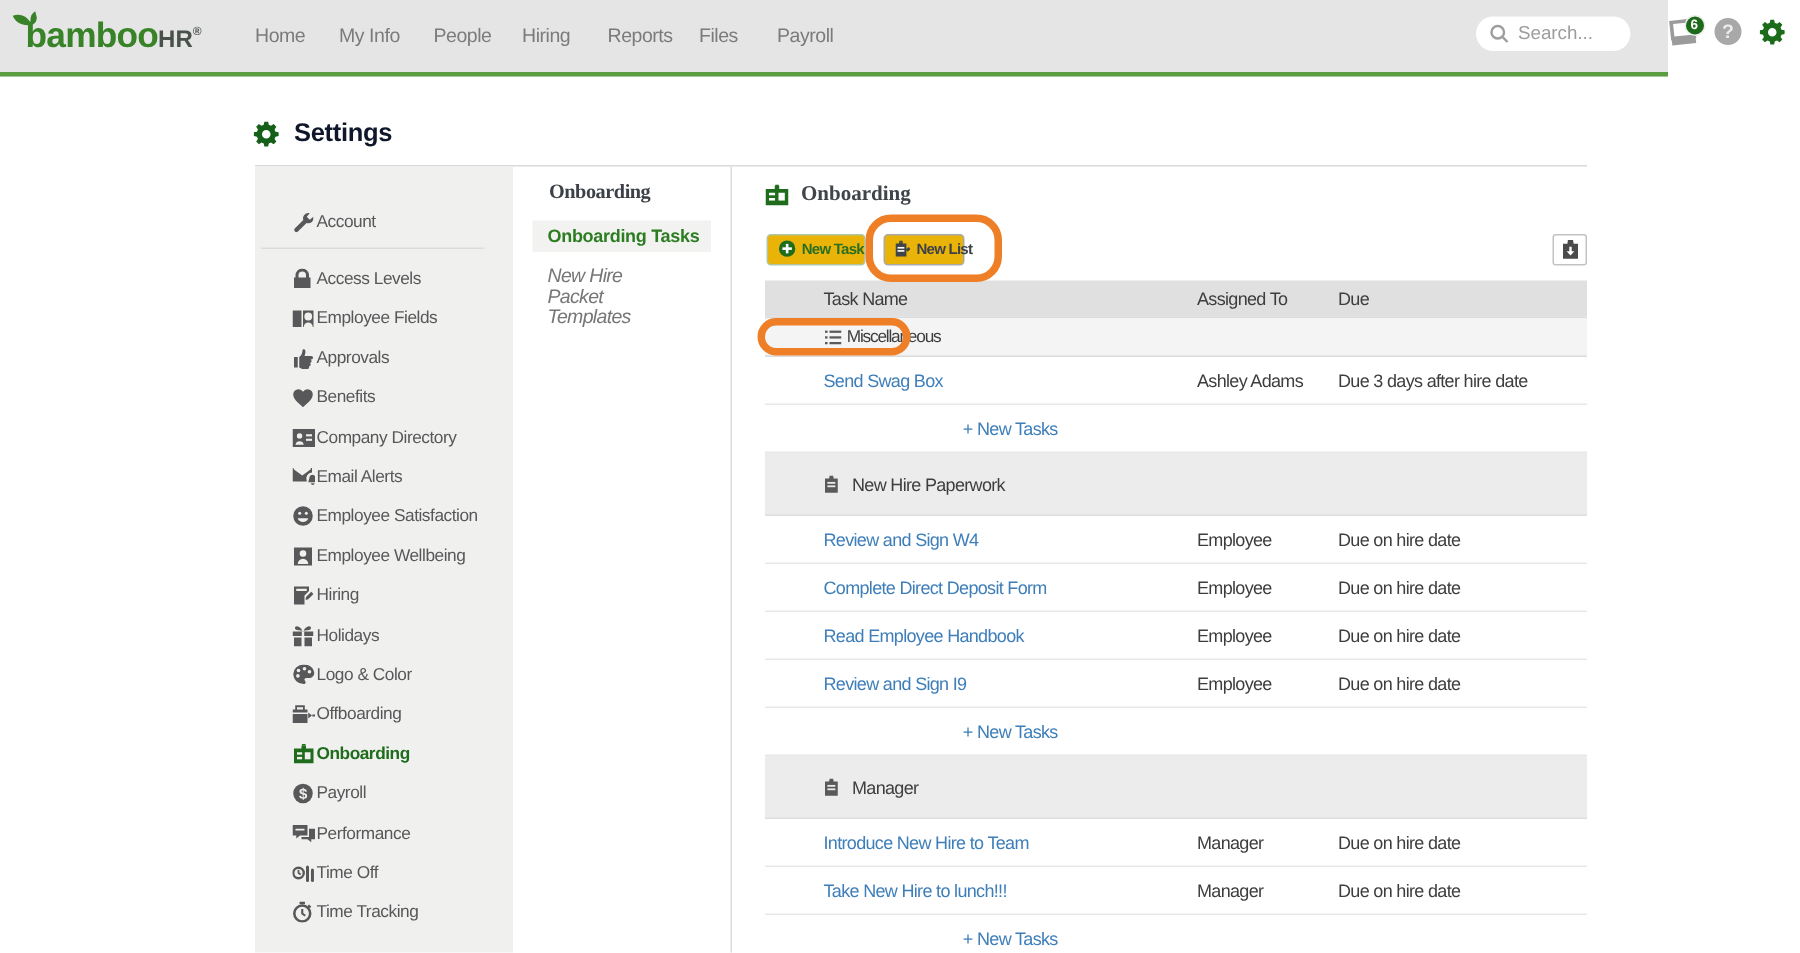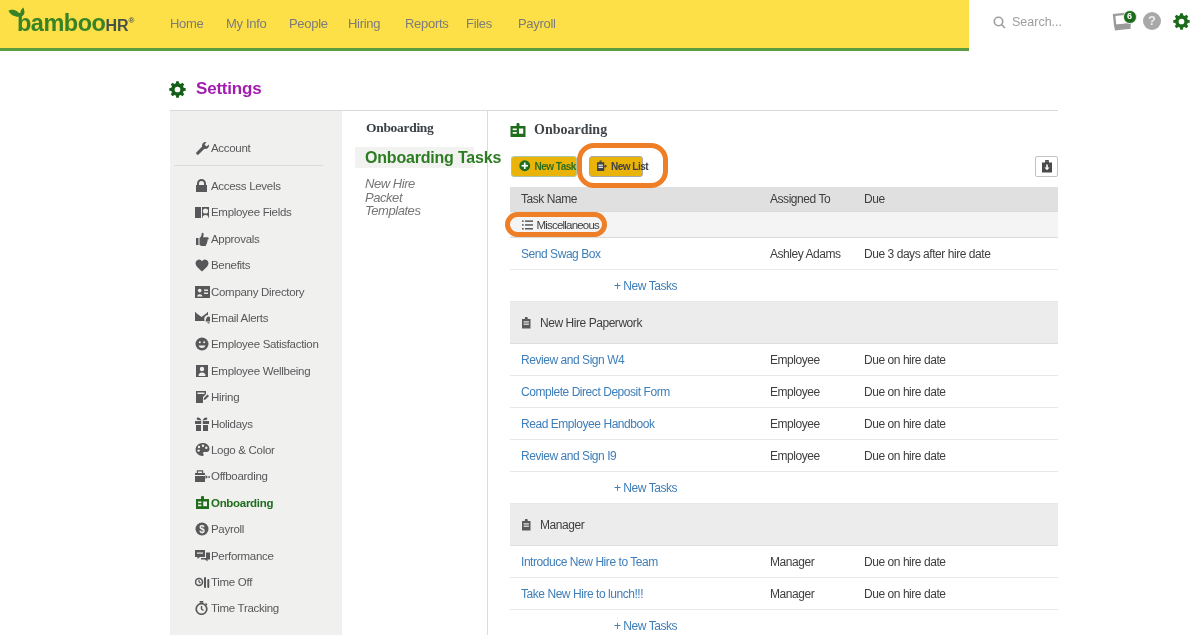--- a/index.html
+++ b/index.html
@@ -1,76 +1,76 @@
 <!DOCTYPE html>
 <html><head>
 <meta charset="utf-8">
 <style>
 * { margin:0; padding:0; box-sizing:border-box; }
 html,body { width:1200px; height:635px; overflow:hidden; background:#fff;
   font-family:"Liberation Sans", sans-serif; }
 
-.hdr { position:absolute; left:0; top:0; width:969px; height:51px;
-  background:#fde047; border-bottom:3px solid #5a9e41; }
+.hdr { position:absolute; left:0; top:0; width:1112px; height:51px;
+  background:#e5e5e5; border-bottom:3px solid #5a9e41; }
 .logo { position:absolute; left:17px; top:10px; white-space:nowrap; }
 .logo .bam { font-size:23.5px; font-weight:bold; color:#388227; letter-spacing:-0.5px; }
 .logo .hr  { font-size:16px; font-weight:bold; color:#49524a; }
 .logo .reg { font-size:8px; font-weight:bold; color:#49524a; vertical-align:8px; }
 .leaf { position:absolute; left:8px; top:7px; }
 .nav span { position:absolute; top:16px; color:#7b7b7b; font-size:13px; letter-spacing:-0.3px; white-space:nowrap; }
 .search { position:absolute; left:984px; top:11px; width:103px; height:23px;
   background:#fff; border-radius:12px; color:#9d9d9d; font-size:12.5px; line-height:23px; padding-left:28px; }
 .search svg { position:absolute; left:9px; top:5px; }
 .ico-inbox { position:absolute; left:1112px; top:12px; }
 .badge { position:absolute; left:1122.5px; top:9.5px; width:14px; height:14px; background:#1b6b1b;
   border:1.5px solid #ececeb; border-radius:50%; color:#fff; font-size:9px; font-weight:bold;
   text-align:center; line-height:11px; }
 .help { position:absolute; left:1143px; top:12px; width:18px; height:18px; border-radius:50%;
   background:#a8a8a8; color:#ececeb; font-weight:bold; font-size:13px; text-align:center; line-height:18px; }
 .gear-top { position:absolute; left:1172px; top:11.5px; }
 
 .settings { position:absolute; left:168px; top:79px; display:flex; align-items:center; }
-.settings .txt { color:#a21caf; font-size:17px; font-weight:bold; margin-left:9px; letter-spacing:-0.2px; }
+.settings .txt { color:#0f172a; font-size:17px; font-weight:bold; margin-left:9px; letter-spacing:-0.2px; }
 
 .topline { position:absolute; left:170px; top:110px; width:888px; height:1px; background:#d9d9d9; }
 .sidebar { position:absolute; left:170px; top:111px; width:172px; height:524px; background:#f0f0ef; }
 .snav { position:absolute; left:342px; top:111px; width:146px; height:524px; border-right:1px solid #dcdcdc; }
 .main { position:absolute; left:510px; top:111px; width:548px; }
 
 .sb { list-style:none; padding-top:24px; }
 .sb li { height:26.4px; display:flex; align-items:center; white-space:nowrap;
   color:#58585a; font-size:11.5px; letter-spacing:-0.3px; }
 .sb li svg { flex:0 0 auto; margin-left:25px; }
 .sb li .lbl { position:absolute; left:41px; }
 .sb li.div { height:8px; display:block; }
 .sb li.div .ln { margin:3.5px 19px 0 4px; height:1px; background:#dcdcdc; }
 .sb li.active .lbl { color:#1e6c1c; font-weight:bold; }
 
 .snav h3 { font-family:"Liberation Serif", serif; font-size:13.5px; letter-spacing:-0.3px; color:#3c4147;
   position:absolute; left:24px; top:9px; white-space:nowrap; }
 .sn-act { position:absolute; left:13px; top:36px; width:119px; height:21px; background:#f2f2f1;
-  color:#2c7d21; font-weight:bold; font-size:16px; letter-spacing:-0.2px; line-height:21px; padding-left:10px; white-space:nowrap; }
+  color:#2c7d21; font-weight:bold; font-size:12px; letter-spacing:-0.2px; line-height:21px; padding-left:10px; white-space:nowrap; }
 .sn-item { position:absolute; left:23px; top:66px; width:90px; color:#767676; font-size:13px;
   letter-spacing:-0.45px; line-height:13.5px;font-style:italic; }
 
 .m-h2 { position:absolute; left:0px; top:11px; display:flex; align-items:center; }
 .m-h2 .txt { font-family:"Liberation Serif", serif; font-size:14px; font-weight:bold;
   color:#40454a; margin-left:8px; }
 
 .btn { position:absolute; top:44.5px; height:21px; background:#eab308; border-radius:3px;
   font-size:10px; font-weight:bold; letter-spacing:-0.5px; display:flex; align-items:center; white-space:nowrap; }
 .btn-task { left:1px; width:66px; border:1px solid #afc6a3; color:#2a6e22; }
 .btn-list { left:79px; width:54px; border:1px solid #a9a9a9; color:#3d4248; }
 .btn svg { margin:0 4px 0 7px; flex:0 0 auto; }
 .btn-exp { position:absolute; left:525px; top:44.5px; width:23px; height:21px;
   border:1px solid #c3c3c3; border-radius:2px; background:#fff; }
 .btn-exp svg { margin:3px 0 0 5px; }
 
 .tbl { position:absolute; left:0; top:76px; width:548px; font-size:12px; letter-spacing:-0.45px; color:#3e3e3e; }
-.trow { display:flex; align-items:center; }
+.trow { display:flex; align-items:center;padding-left:28px; }
 .c1 { width:260px; padding-left:11px; }
 .c2 { width:94px; }
 .c3 { flex:1; }
 .thead { height:24px; background:#e0e0e0; }
 .misc { height:27px; background:#f4f4f4; border-top:1px solid #dadada; border-bottom:1px solid #dadada; }
 .misc svg { margin:0 4px 0 11.5px; }
 .misc span { font-size:11.5px; letter-spacing:-0.8px; }
 .sect { height:42px; background:#ececec; border-bottom:1px solid #dedede; }
 .sect svg { margin:0 7px 0 12px; }
 .task { height:32px; border-bottom:1px solid #e8e8e8; }

